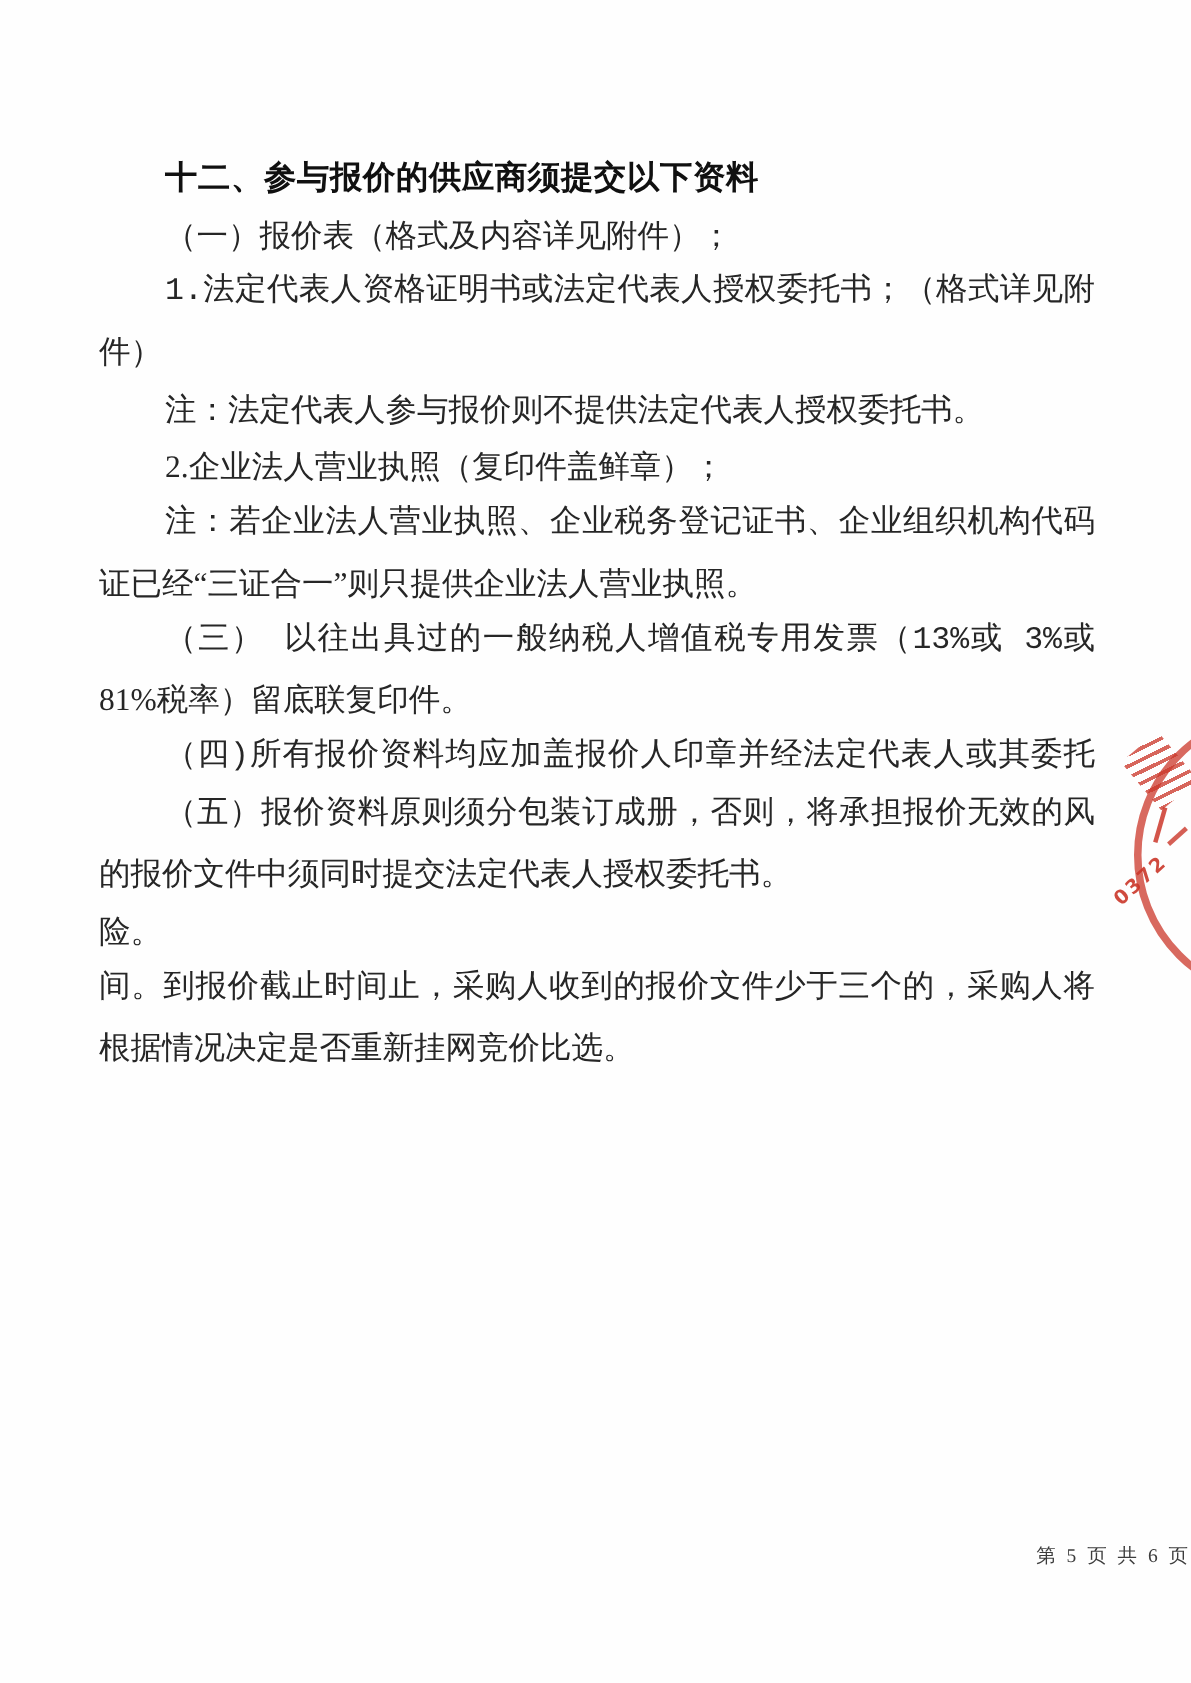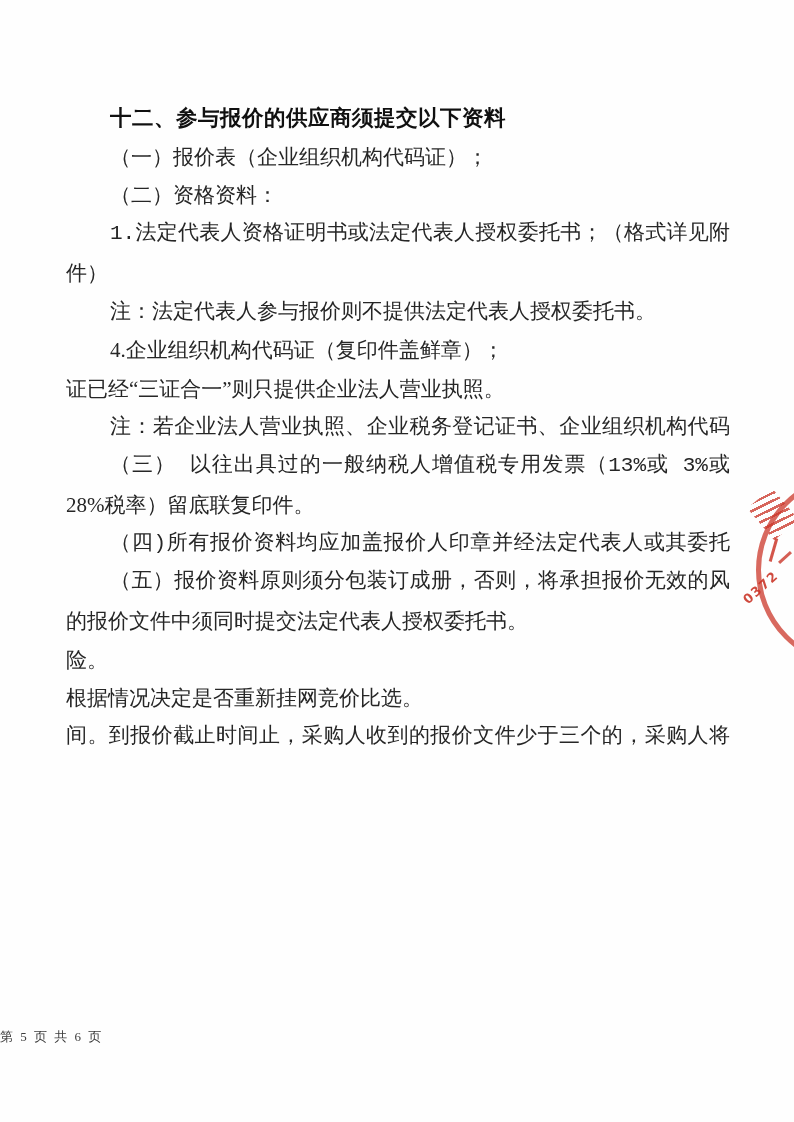--- a/index.html
+++ b/index.html
@@ -40,21 +40,21 @@
     font-weight: bold;
     font-size: 21.5px;
     color: #101010;
     letter-spacing: 0.5px;
   }
   .footer {
     position: absolute;
     top: 1028px;
     left: 0;
     width: 100%;
-    text-align: left;
+    text-align: right;
     font-size: 13px;
     color: #3c3c3c;
     letter-spacing: 2px;
   }
   
   .seal-ring {
     position: absolute;
     left: 756px;
     top: 473px;
     width: 184px;
@@ -105,36 +105,35 @@
     opacity: 0.9;
   }
 </style>
 </head>
 <body>
 
 <div class="page">
 
   <div class="content">
       <div class="line heading indent">十二、参与报价的供应商须提交以下资料</div>
-      <div class="line body indent">（一）报价表（企业组织机构代码证）；</div>
-      <div class="line body indent">（二）资格资料：</div>
+      <div class="line body indent">（一）报价表（格式及内容详见附件）；</div>
       <div class="line body indent fill">1.法定代表人资格证明书或法定代表人授权委托书；（格式详见附</div>
       <div class="line body">件）</div>
       <div class="line body indent">注：法定代表人参与报价则不提供法定代表人授权委托书。</div>
-      <div class="line body indent">4.企业组织机构代码证（复印件盖鲜章）；</div>
+      <div class="line body indent">2.企业法人营业执照（复印件盖鲜章）；</div>
+      <div class="line body indent fill">注：若企业法人营业执照、企业税务登记证书、企业组织机构代码</div>
       <div class="line body">证已经“三证合一”则只提供企业法人营业执照。</div>
-      <div class="line body indent fill">注：若企业法人营业执照、企业税务登记证书、企业组织机构代码</div>
       <div class="line body indent fill">（三） 以往出具过的一般纳税人增值税专用发票（13%或 3%或</div>
-      <div class="line body">28%税率）留底联复印件。</div>
+      <div class="line body">81%税率）留底联复印件。</div>
       <div class="line body indent fill">（四)所有报价资料均应加盖报价人印章并经法定代表人或其委托</div>
       <div class="line body indent fill">（五）报价资料原则须分包装订成册，否则，将承担报价无效的风</div>
       <div class="line body">的报价文件中须同时提交法定代表人授权委托书。</div>
       <div class="line body">险。</div>
+      <div class="line body fill">间。到报价截止时间止，采购人收到的报价文件少于三个的，采购人将</div>
       <div class="line body">根据情况决定是否重新挂网竞价比选。</div>
-      <div class="line body fill">间。到报价截止时间止，采购人收到的报价文件少于三个的，采购人将</div>
     </div>
 
   <div class="seal-ring"></div>
   <div class="seal-hash"></div>
   <div class="seal-tick-a"></div>
   <div class="seal-tick-b"></div>
   <span class="seal-digits" style="color: rgb(203, 55, 42);">0372</span>
 
   <div class="footer">第 5 页 共 6 页</div>
 

